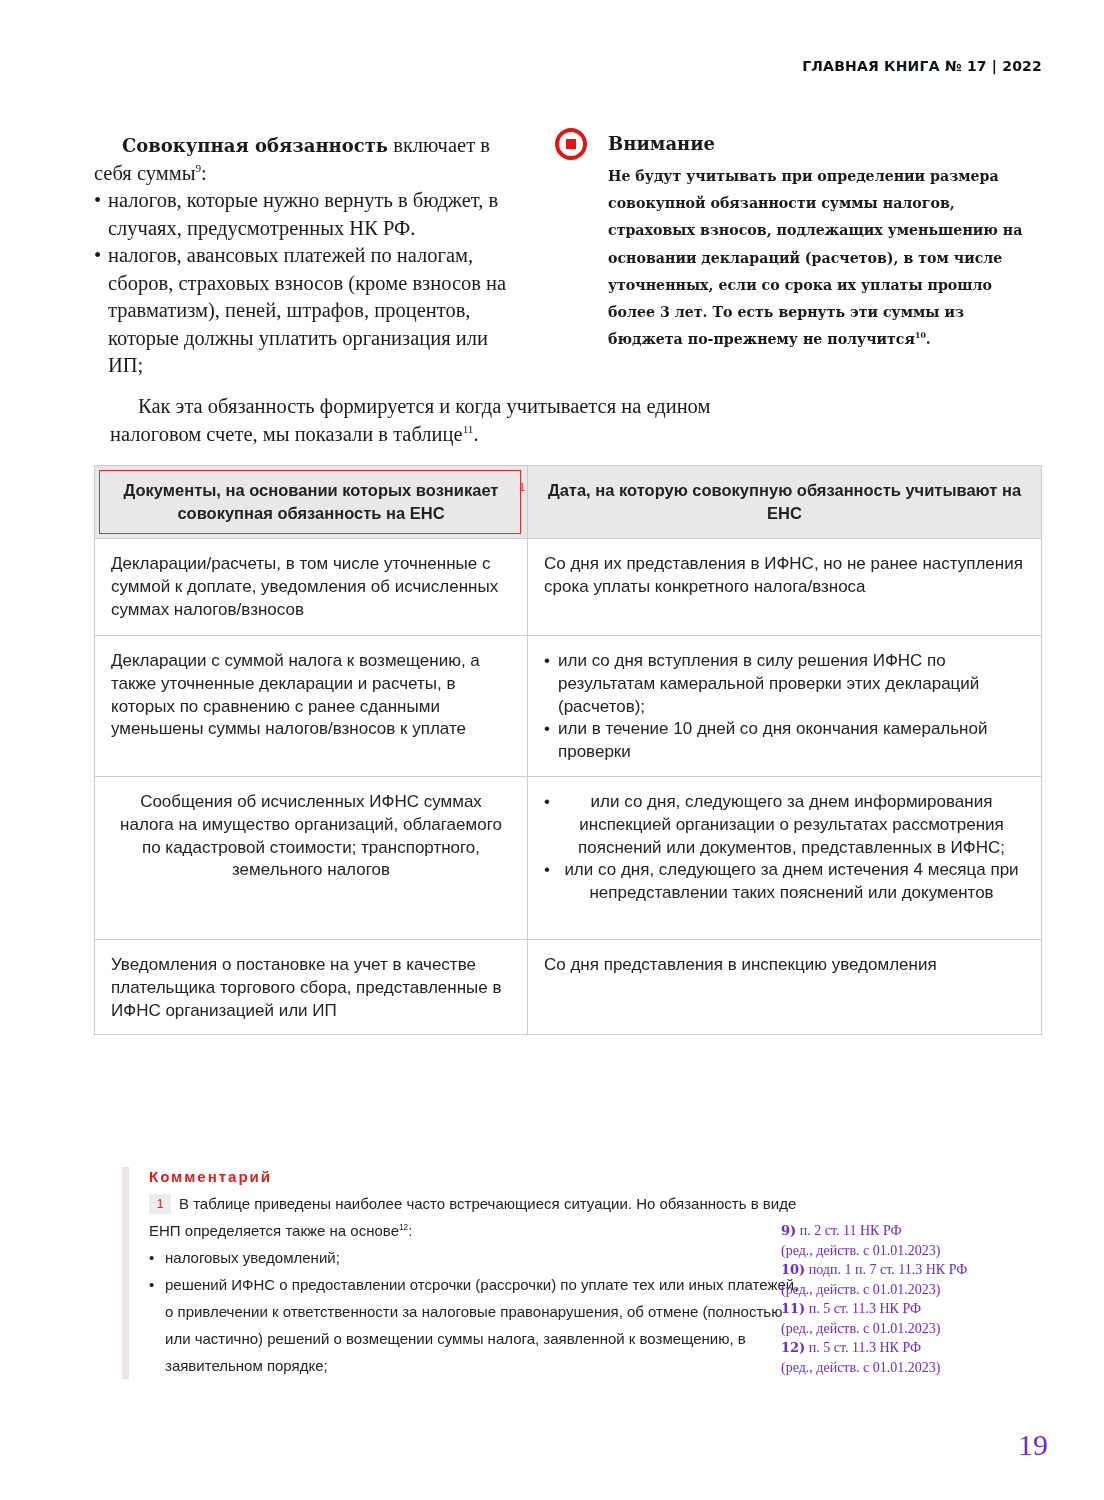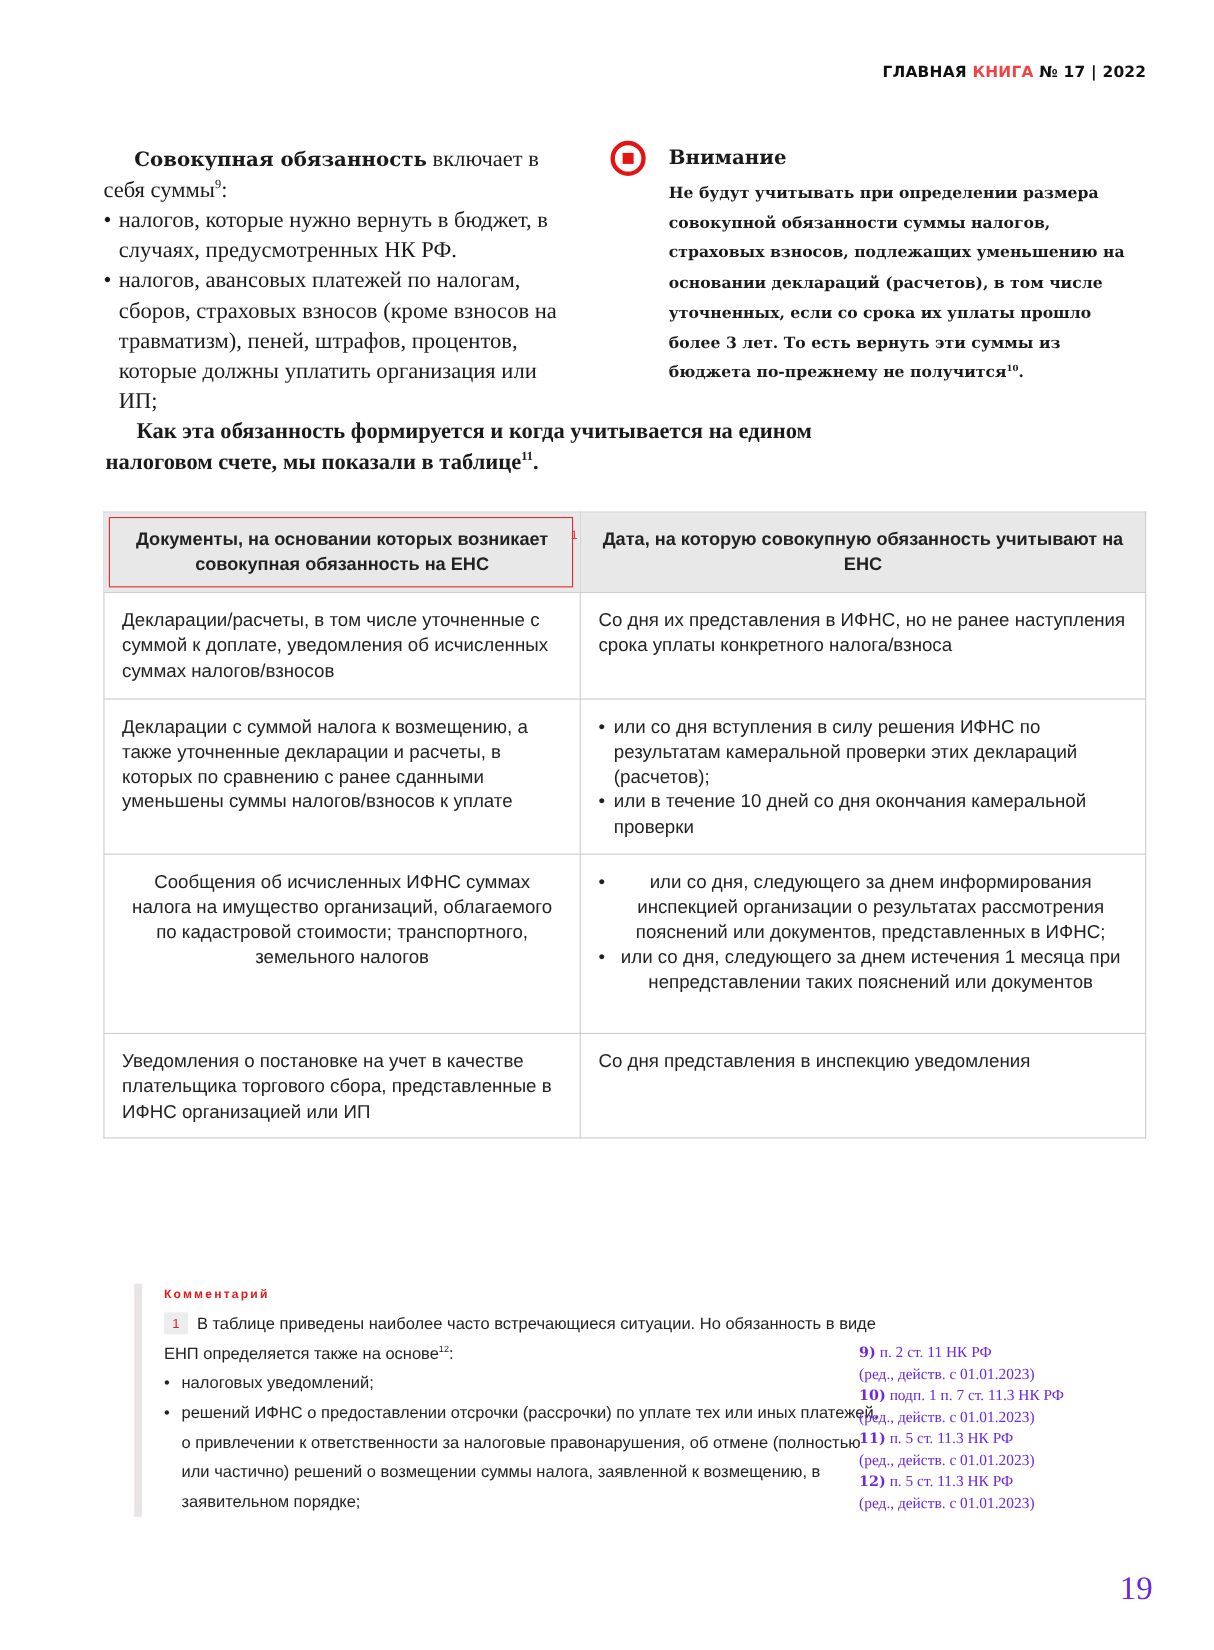--- a/index.html
+++ b/index.html
@@ -5,21 +5,21 @@
   html, body { margin: 0; padding: 0; }
   body {
     width: 1104px; height: 1500px; background: #ffffff; position: relative;
     color: #1a1a1a; font-family: "DejaVu Serif", serif; overflow: hidden;
   }
   .header {
     position: absolute; top: 58px; right: 62px;
     font-family: "DejaVu Sans", sans-serif; font-weight: bold; font-size: 14px;
     letter-spacing: 0.2px; color: #111;
   }
-  .header .brand-accent { color: #ef4444; }
+  .header .brand-accent { color: #0f172a; }
 
   .intro {
     position: absolute; left: 94px; top: 132px; width: 425px;
     font-family: "Liberation Serif", serif; font-size: 20.5px; line-height: 27.5px;
   }
   .intro p { margin: 0; }
   .intro .lead { text-indent: 28px; }
   .intro b { font-family: "DejaVu Serif", serif; font-size: 18px; }
   .intro ul { list-style: none; margin: 0; padding: 0; }
   .intro li { position: relative; padding-left: 14px; }
@@ -43,21 +43,21 @@
   }
   .attention .body {
     position: absolute; left: 53px; top: 35px; width: 430px;
     font-family: "DejaVu Serif", serif; font-weight: bold; font-size: 14.2px; line-height: 27.2px;
   }
 
   .para2 {
     position: absolute; left: 94px; top: 376px; width: 680px;
     font-family: "Liberation Serif", serif; font-size: 20.5px; line-height: 28px;
   }
-  .para2 p { margin: 2px; text-indent: 28px; font-weight: bold; }
+  .para2 p { margin: 16px; text-indent: 28px; }
 
   table.ens {
     position: absolute; left: 94px; top: 465px; width: 948px;
     border-collapse: collapse; font-family: "Liberation Sans", sans-serif;
     font-size: 17px; line-height: 22.8px; color: #222;
   }
   table.ens th, table.ens td { border: 1.5px solid #c9cdd0; vertical-align: top; }
   table.ens th {
     background: #e8e8e8; font-weight: bold; text-align: center; font-size: 16.5px;
     height: 72px; padding: 0; vertical-align: middle; position: relative;
@@ -81,21 +81,21 @@
   tr.r3 td { height: 70px; }
   tr.r4 td { height: 136px; text-align: center; }
   tr.r5 td { height: 68px; }
 
   .comment {
     position: absolute; left: 122px; top: 1167px; width: 660px;
     border-left: 7px solid #e9e5e5; padding-left: 20px;
     font-family: "Liberation Sans", sans-serif; font-size: 15px; line-height: 27px; color: #222;
   }
   .comment .c-title {
-    color: #e01b1b; font-weight: bold; letter-spacing: 2px; font-size: 11px; line-height: 20px;
+    color: #e01b1b; font-weight: bold; letter-spacing: 2px; font-size: 15px; line-height: 20px;
     margin-bottom: 3px;
   }
   .comment p { margin: 0; }
   .comment .badge {
     display: inline-block; background: #ebedef; color: #e01b1b; font-size: 12px;
     width: 22px; height: 20px; line-height: 20px; text-align: center; margin-right: 8px;
     vertical-align: 1px;
   }
   .comment ul { list-style: none; margin: 0; padding: 0; }
   .comment li { position: relative; padding-left: 16px; }
@@ -165,21 +165,21 @@
           <li>или со дня вступления в силу решения ИФНС по результатам камеральной проверки этих деклараций (расчетов);</li>
           <li>или в течение 10 дней со дня окончания камеральной проверки</li>
         </ul>
       </td>
     </tr>
     <tr class="r4">
       <td>Сообщения об исчисленных ИФНС суммах налога на имущество организаций, облагаемого по кадастровой стоимости; транспортного, земельного налогов</td>
       <td>
         <ul>
           <li>или со дня, следующего за днем информирования инспекцией организации о результатах рассмотрения пояснений или документов, представленных в ИФНС;</li>
-          <li>или со дня, следующего за днем истечения 1 месяца при непредставлении таких пояснений или документов</li>
+          <li>или со дня, следующего за днем истечения 4 месяца при непредставлении таких пояснений или документов</li>
         </ul>
       </td>
     </tr>
     <tr class="r5">
       <td>Уведомления о постановке на учет в качестве плательщика торгового сбора, представленные в ИФНС организацией или ИП</td>
       <td>Со дня представления в инспекцию уведомления</td>
     </tr>
   </tbody>
 </table>
 

